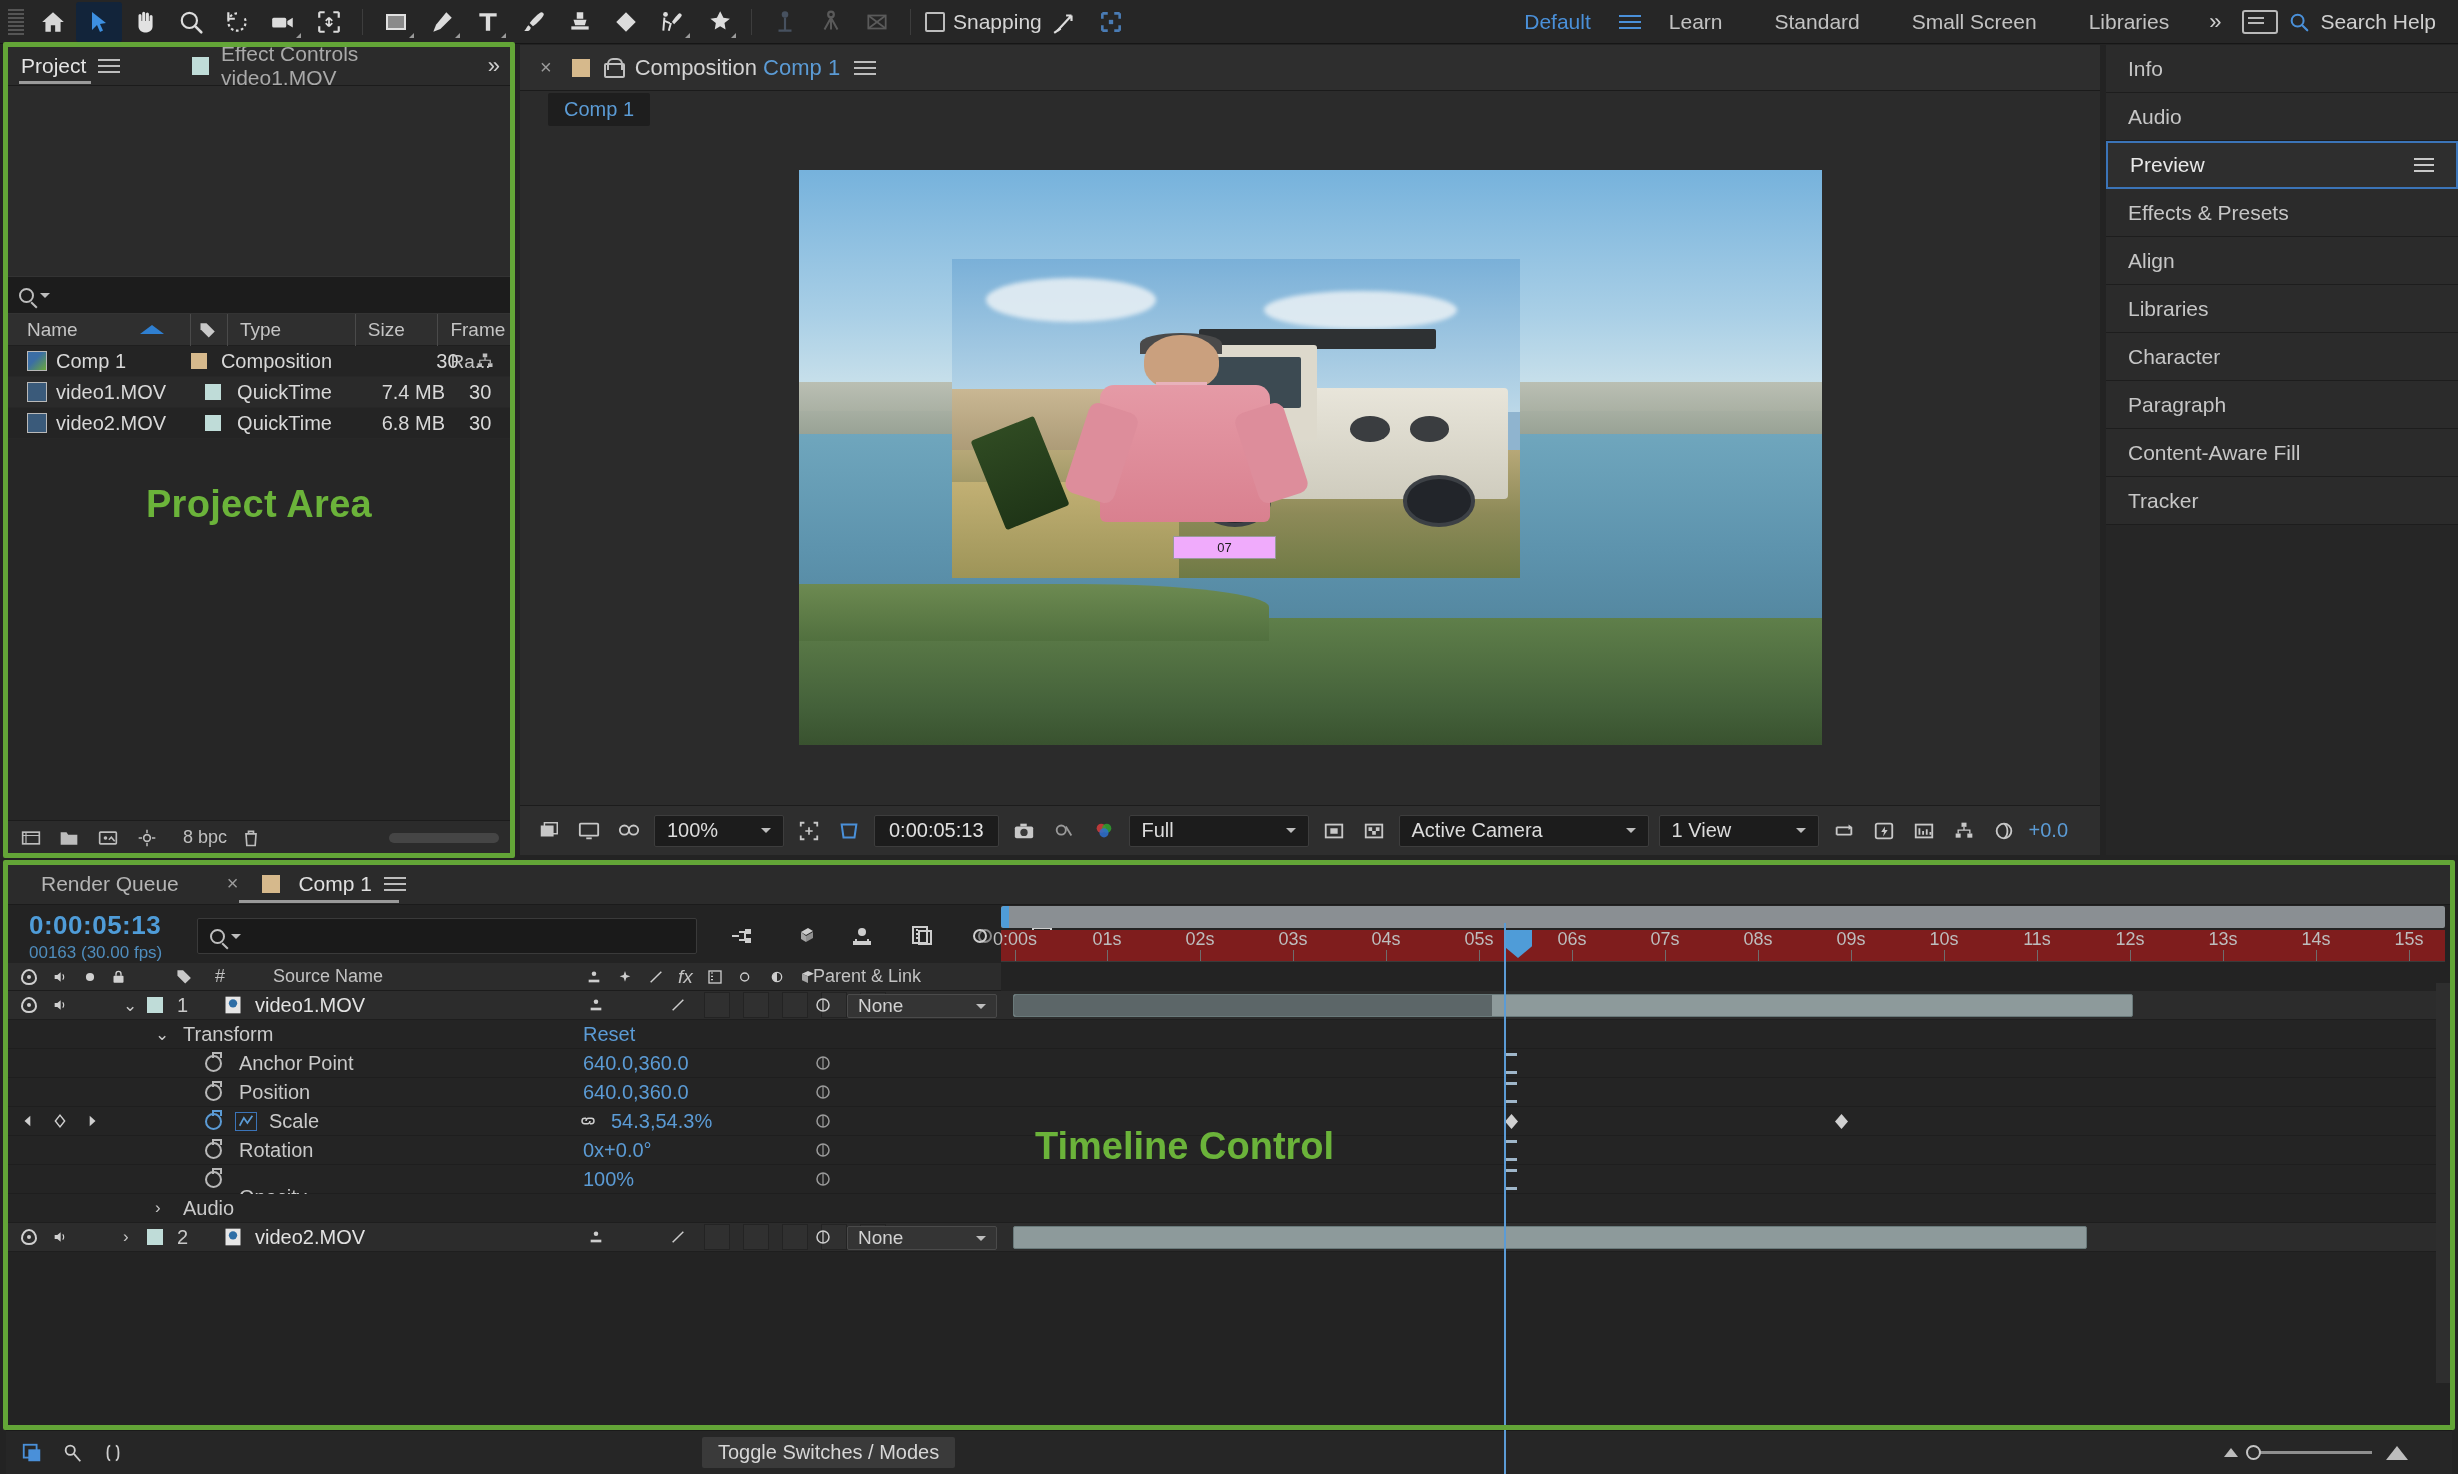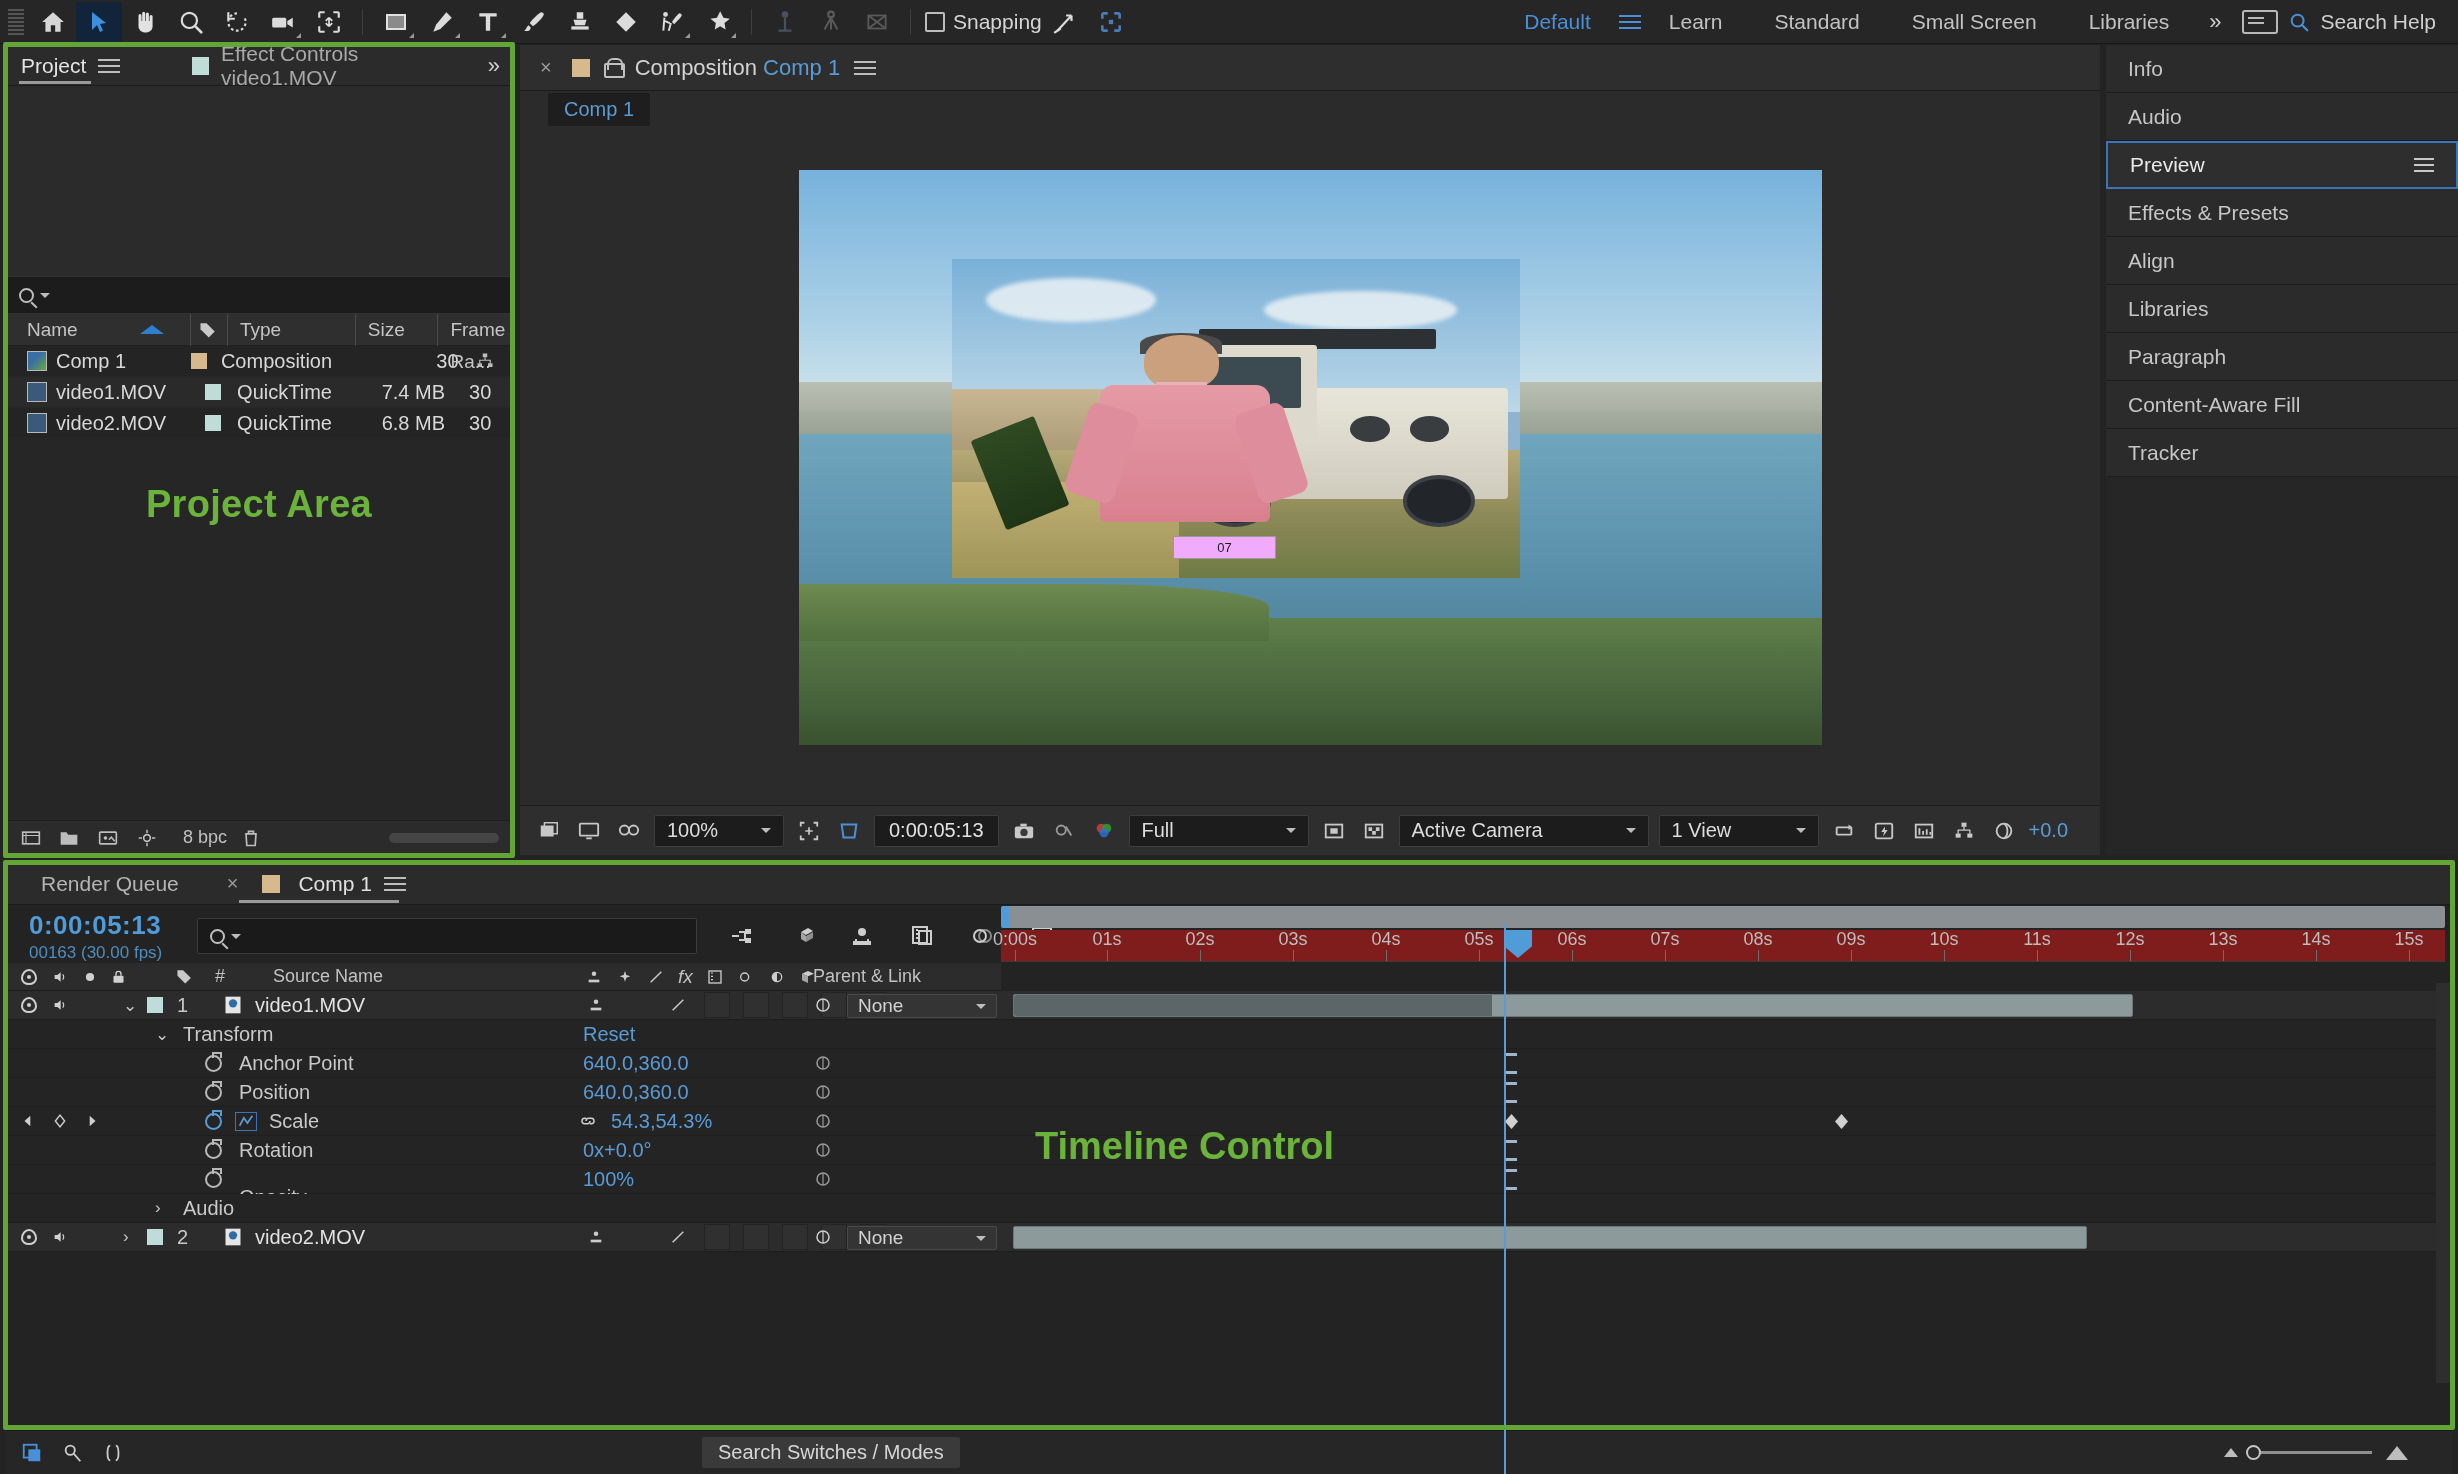--- a/index.html
+++ b/index.html
@@ -734,20 +734,23 @@
     <div class="rpitem">
         <span>Effects &amp; Presets</span>
       </div>
     <div class="rpitem">
         <span>Align</span>
       </div>
     <div class="rpitem">
         <span>Libraries</span>
       </div>
     <div class="rpitem">
+        <span>Character</span>
+      </div>
+    <div class="rpitem">
         <span>Paragraph</span>
       </div>
     <div class="rpitem">
         <span>Content-Aware Fill</span>
       </div>
     <div class="rpitem">
         <span>Tracker</span>
       </div>
   </div>
 
@@ -1197,21 +1200,21 @@
         <svg width="22" height="22" viewBox="0 0 24 24">
           <circle cx="9" cy="9" r="5" fill="none" stroke="#cdcdcd" stroke-width="2"></circle>
           <path d="M13 13l7 8" stroke="#cdcdcd" stroke-width="2"></path>
         </svg>
       </span>
     <span>
         <svg width="22" height="22" viewBox="0 0 24 24">
           <path d="M9 4c-3 0-3 5-3 8s0 8 3 8M15 4c3 0 3 5 3 8s0 8-3 8" stroke="#cdcdcd" stroke-width="2" fill="none"></path>
         </svg>
       </span>
-    <span class="tsm">Search Switches / Modes</span>
+    <span class="tsm">Toggle Switches / Modes</span>
     <span class="zoomslider">
       <span class="tri-s"></span>
       <span class="zs-track">
           <span class="zs-knob"></span>
         </span>
       <span class="tri-l"></span>
     </span>
   </div>
 
 </div>

